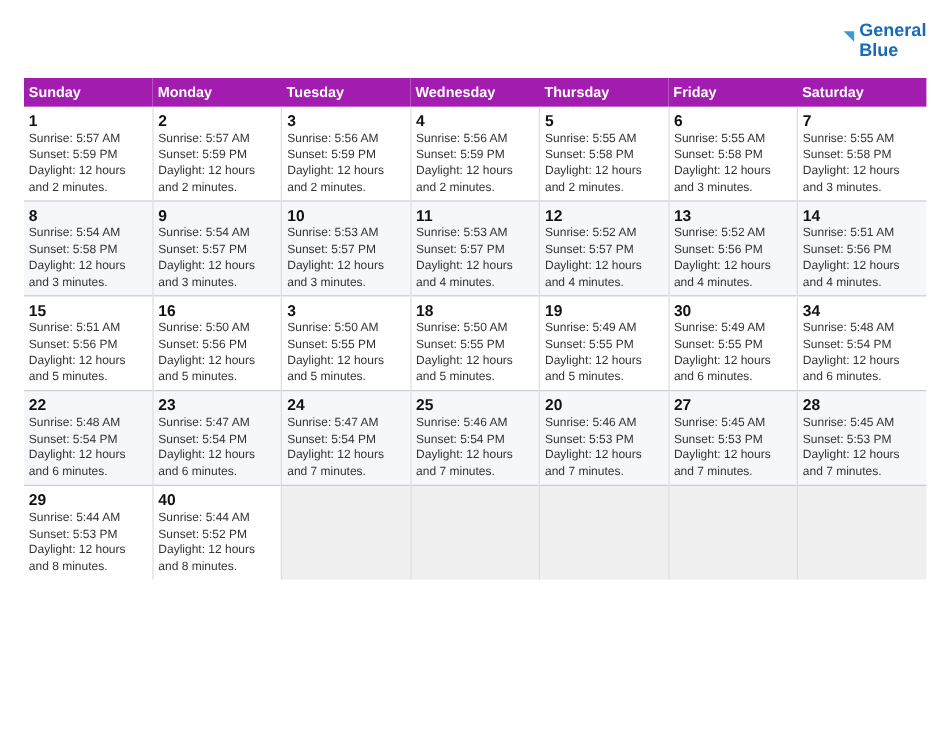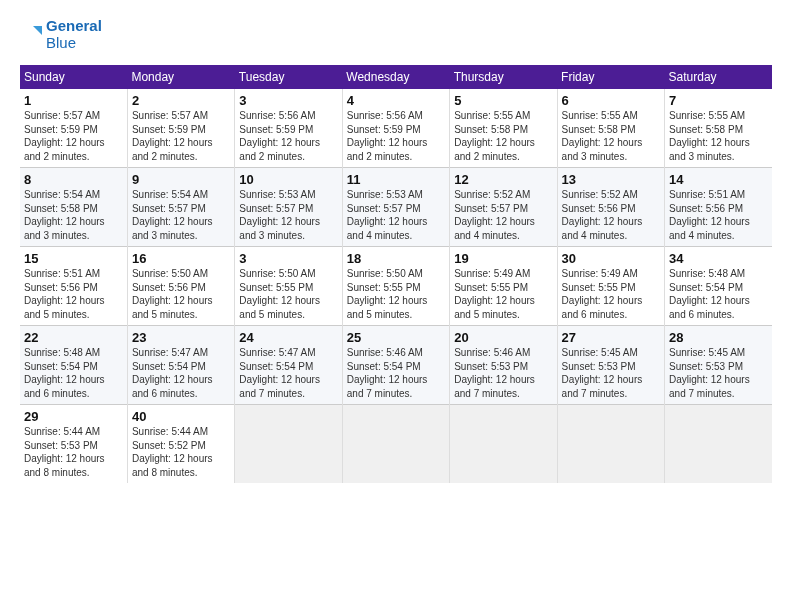--- a/index.html
+++ b/index.html
@@ -9,21 +9,21 @@
       width: 792px;
       height: 612px;
       overflow: hidden;
     }
     .page {
       width: 792px;
       padding: 18px 20px 10px 20px;
     }
     .header {
       display: flex;
-      justify-content: flex-start;
+      justify-content: flex-end;
       align-items: flex-start;
       margin-bottom: 14px;
     }
     .logo {
       display: flex;
       align-items: center;
     }
     .title-block {
       text-align: right;
     }
@@ -36,26 +36,26 @@
     .location {
       font-size: 14px;
       color: #444;
     }
     table {
       width: 100%;
       border-collapse: collapse;
       font-size: 9.5px;
     }
     thead tr th {
-      background: #4c1d95;
+      background: #a21caf;
       color: #fff;
       padding: 5px 4px;
       text-align: left;
       font-size: 12px;
-      font-weight: normal;
+      font-weight: bold;
     }
     tbody tr {
       border-bottom: 1px solid #ccc;
     }
     tbody tr:last-child {
       border-bottom: none;
       margin-left: 18px;
     }
     td {
       vertical-align: top;
@@ -92,21 +92,21 @@
 
 <div class="page">
   <div class="header">
     <div class="logo">
   <div style="display:flex;align-items:center;">
     <svg width="22" height="22" viewBox="0 0 22 22" style="margin-right:4px;">
       <polygon points="13,2 22,2 22,11" fill="#3a9ad9"></polygon>
     </svg>
     <div>
       <div style="font-size:15px;font-weight:bold;color:#1a6ab5;line-height:1.1;">General</div>
-      <div style="font-size:15px;font-weight:normal;color:#1a6ab5;line-height:1.1;">Blue</div>
+      <div style="font-size:15px;font-weight:bold;color:#1a6ab5;line-height:1.1;">Blue</div>
     </div>
   </div>
 </div>
     <div class="title-block">
       <div class="month-title"></div>
       <div class="location"></div>
     </div>
   </div>
 
   <table>

